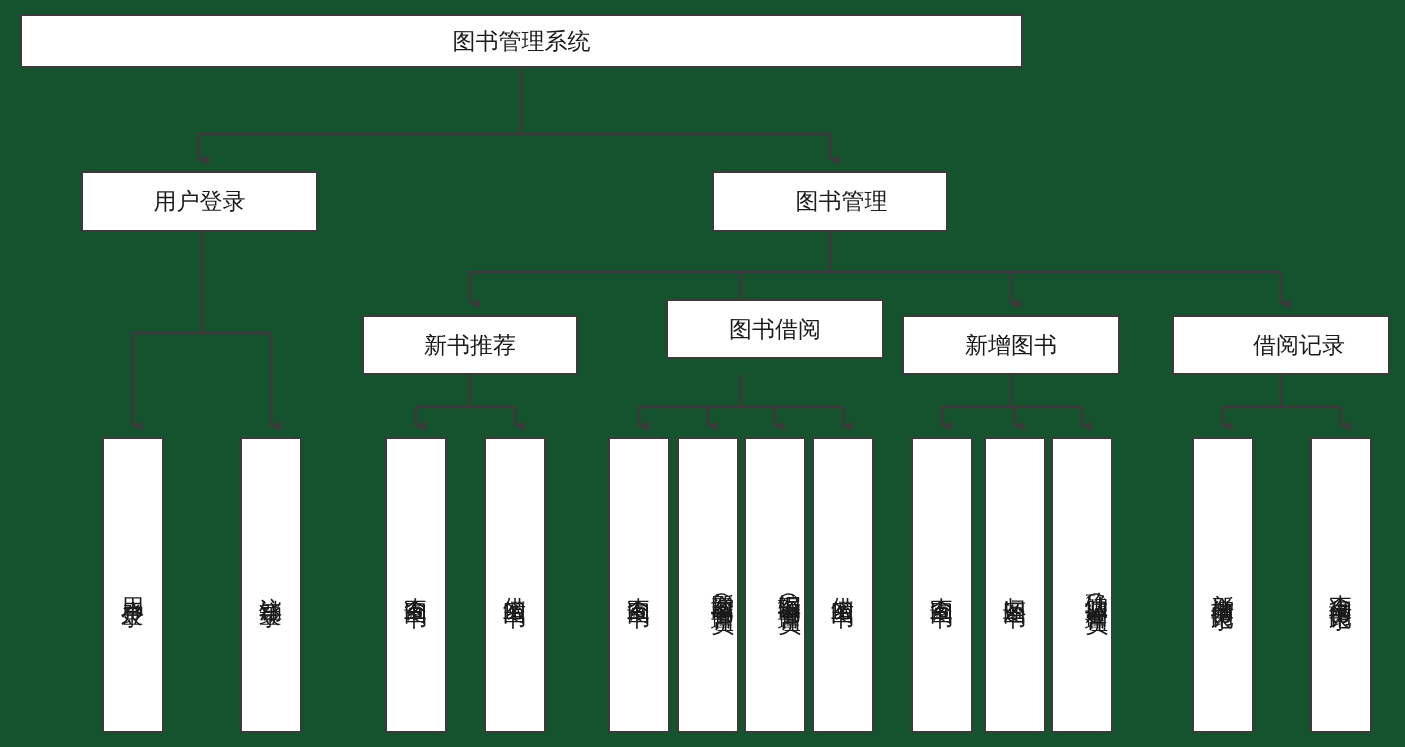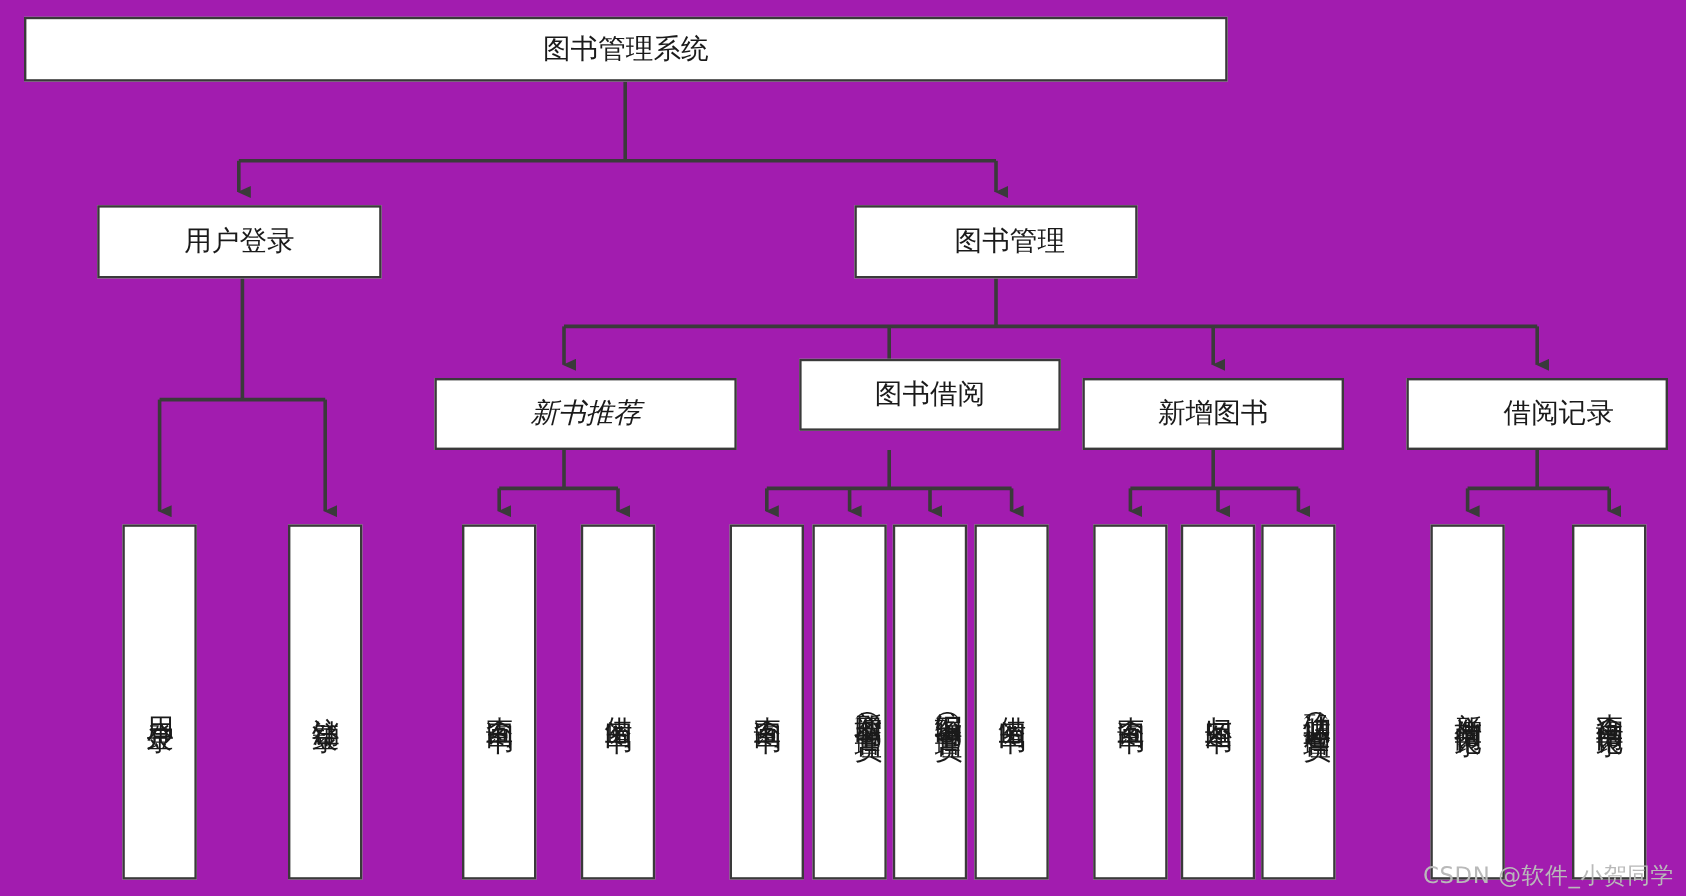--- a/index.html
+++ b/index.html
@@ -7,21 +7,21 @@
     padding: 0;
     background: #ffffff;
   }
   body {
     font-family: "DejaVu Sans", "Liberation Sans", sans-serif;
   }
   #canvas {
     position: relative;
     width: 1405px;
     height: 747px;
-    background: #a21caf;
+    background: #14532d;
     overflow: hidden;
   }
   #edges {
     position: absolute;
     left: 0;
     top: 0;
     width: 1405px;
     height: 747px;
   }
   .node {
@@ -110,21 +110,21 @@
   <div id="node-layer">
       <div class="node horiz" style="left: 20px; top: 14px; width: 1003px; height: 54px;">
         <span>图书管理系统</span>
       </div>
       <div class="node horiz" style="left: 81px; top: 171px; width: 237px; height: 61px;">
         <span>用户登录</span>
       </div>
       <div class="node horiz" style="left: 712px; top: 171px; width: 236px; height: 61px; padding-left: 23px;">
         <span>图书管理</span>
       </div>
-      <div class="node horiz" style="left: 362px; top: 315px; width: 252px; height: 60px; font-style: italic;">
+      <div class="node horiz" style="left: 362px; top: 315px; width: 216px; height: 60px;">
         <span>新书推荐</span>
       </div>
       <div class="node horiz" style="left: 632px; top: 299px; width: 218px; height: 60px; margin-left: 34px;">
         <span>图书借阅</span>
       </div>
       <div class="node horiz" style="left: 902px; top: 315px; width: 218px; height: 60px;">
         <span>新增图书</span>
       </div>
       <div class="node horiz" style="left: 1172px; top: 315px; width: 218px; height: 60px; padding-left: 36px;">
         <span>借阅记录</span>
@@ -163,14 +163,13 @@
         <span>确认归还（管理员）</span>
       </div>
       <div class="node vert" style="left: 1192px; top: 437px; width: 62px; height: 296px;">
         <span>新增借阅记录</span>
       </div>
       <div class="node vert" style="left: 1310px; top: 437px; width: 62px; height: 296px;">
         <span>查询借阅记录</span>
       </div>
     </div>
 
-  <div class="watermark">CSDN @软件_小贺同学</div>
 </div>
 
 </body></html>

